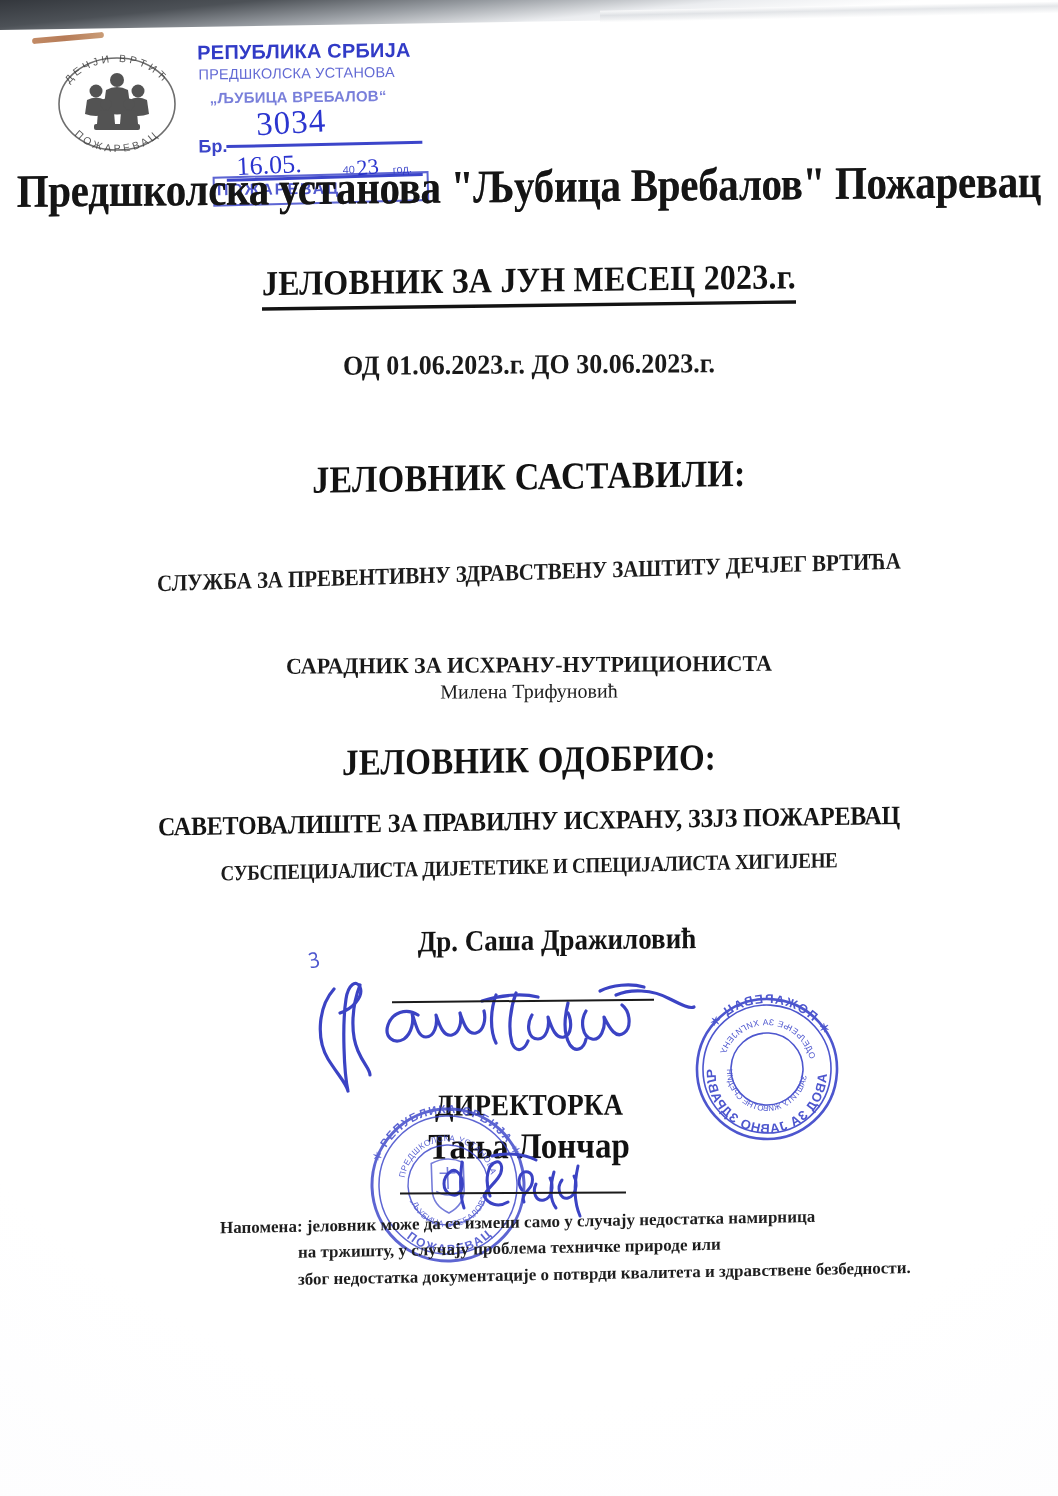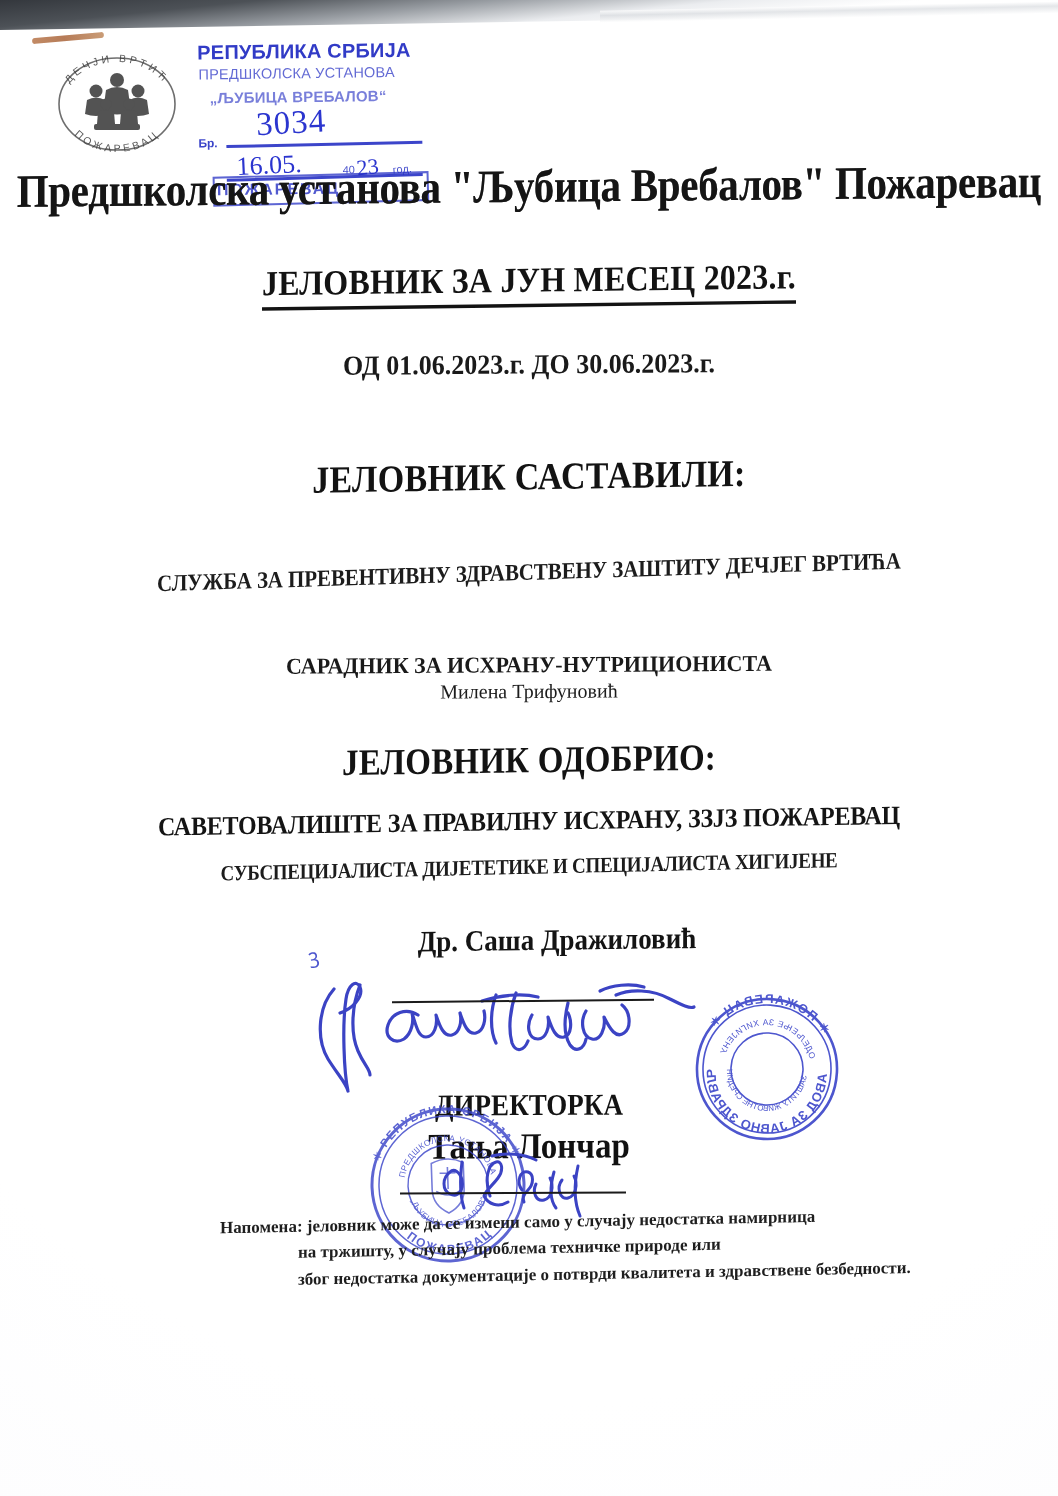--- a/index.html
+++ b/index.html
@@ -83,21 +83,21 @@
   }
   .hs-l3 {
     position:absolute; left:14px; top:48px;
     font-family:"Liberation Sans","DejaVu Sans",sans-serif;
     font-weight:600; font-size:15px; letter-spacing:.2px; white-space:nowrap;
     opacity:.62;
   }
   .hs-brlabel {
     position:absolute; left:2px; top:95px;
     font-family:"Liberation Sans","DejaVu Sans",sans-serif;
-    font-weight:700; font-size:12px;
+    font-weight:700; font-size:18px;
     opacity:.9;
   }
   .hs-line1 {
     position:absolute; left:30px; top:103px;
     width:196px; height:2.5px; background:#2731c4; opacity:.9;
     transform:rotate(-0.6deg);
   }
   .hs-num {
     position:absolute; left:60px; top:64px;
     font-family:"Liberation Serif","DejaVu Serif",serif;

